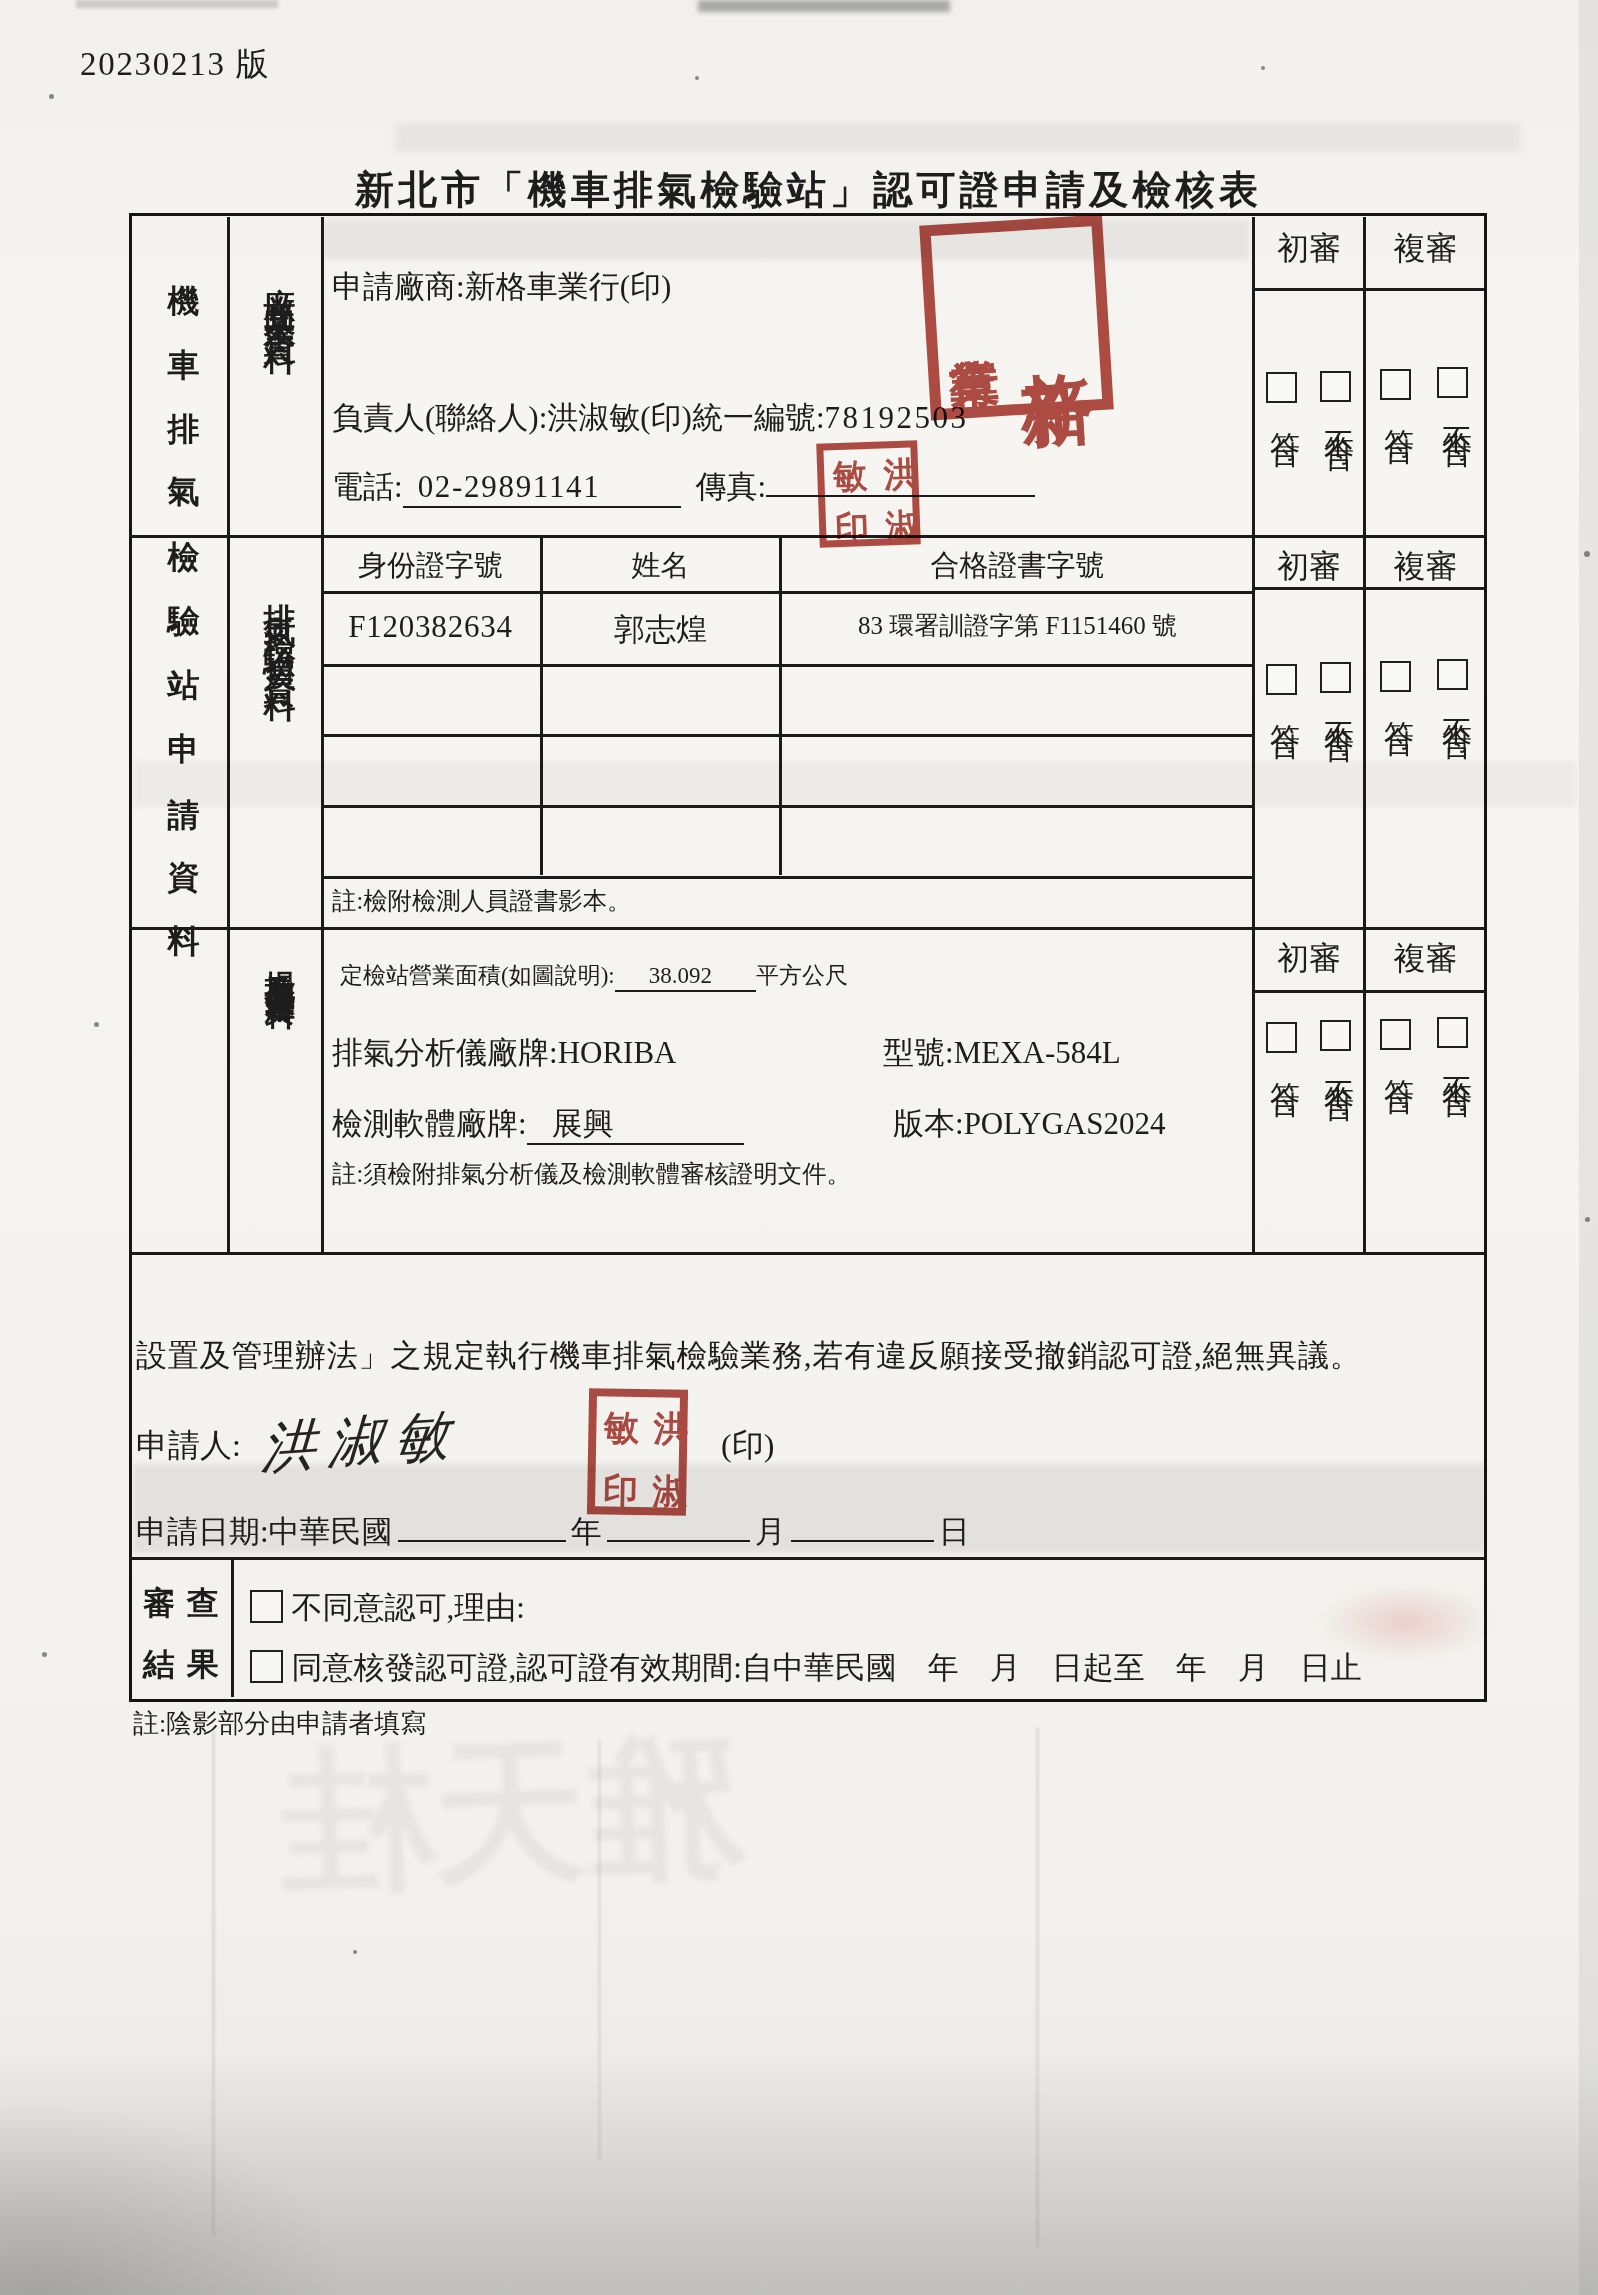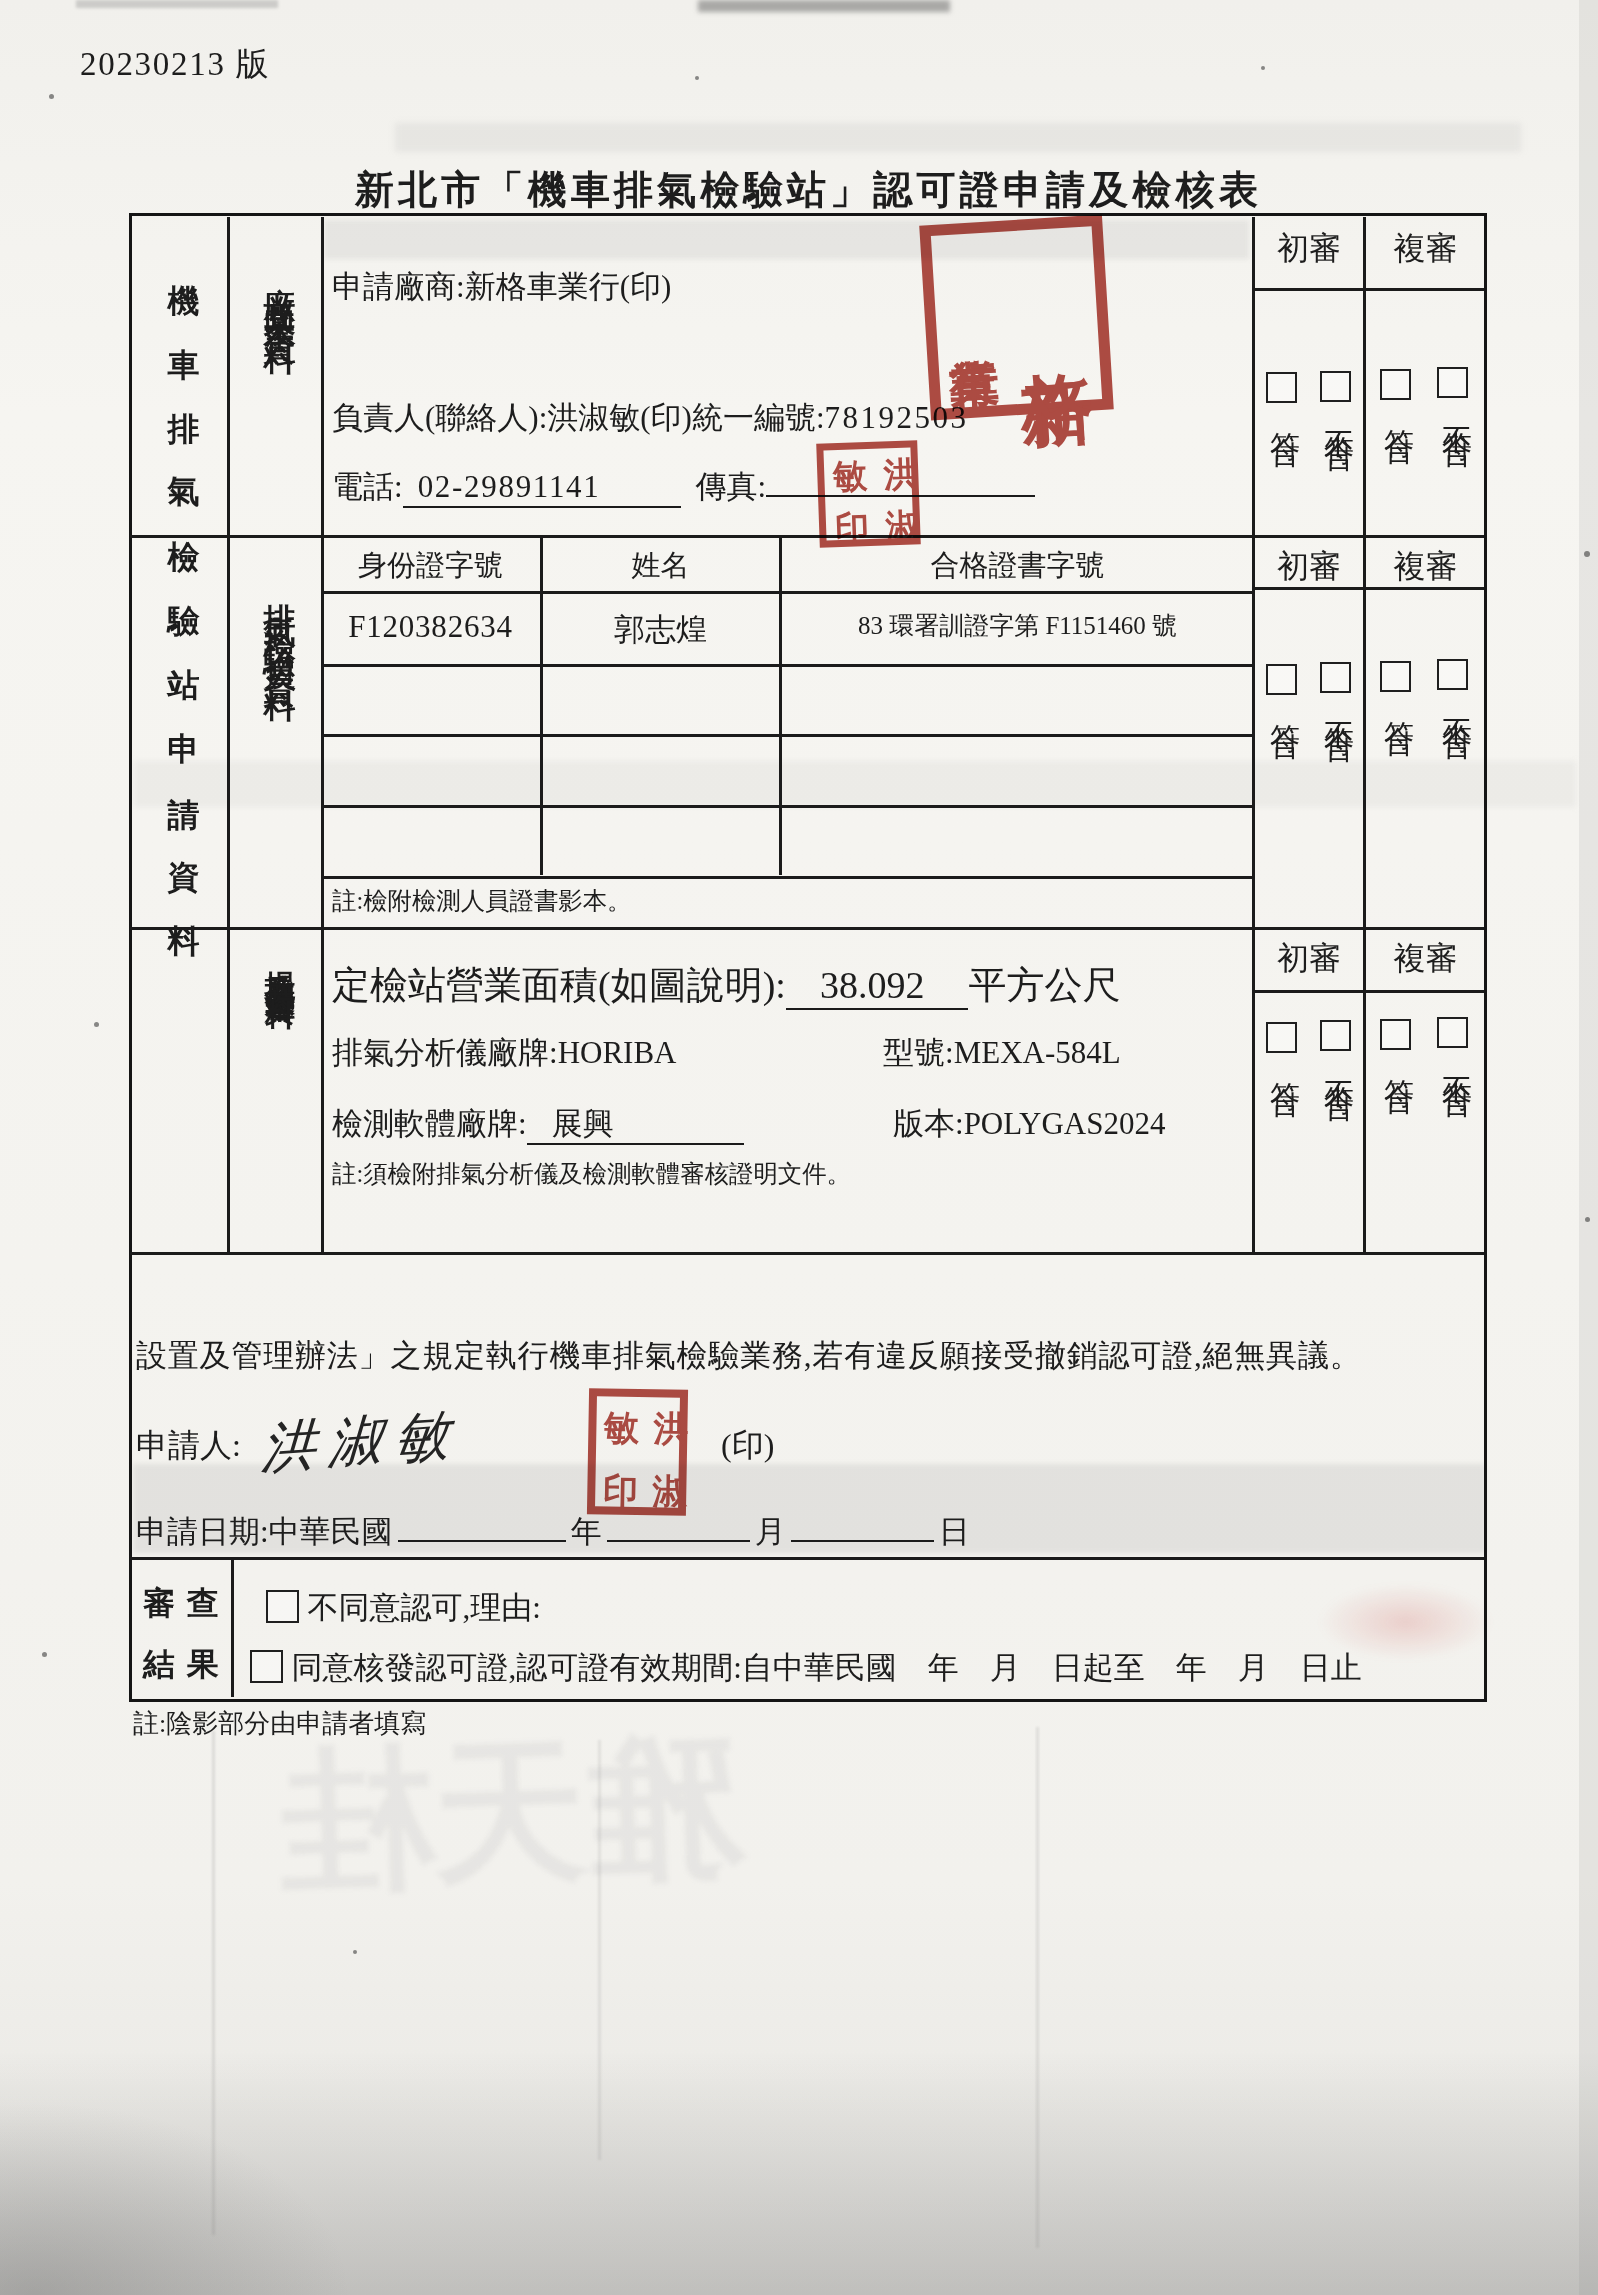--- a/index.html
+++ b/index.html
@@ -100,21 +100,21 @@
   <div class="txt ctr" style="left:782px;top:546px;width:471px;font-size:29px;">合格證書字號</div>
 
   <div class="txt ctr" style="left:321px;top:609px;width:219px;font-size:31px;letter-spacing:0.8px;">F120382634</div>
   <div class="txt ctr" style="left:542px;top:609px;width:237px;font-size:31px;">郭志煌</div>
   <div class="txt ctr" style="left:782px;top:609px;width:471px;font-size:25px;">83 環署訓證字第 F1151460 號</div>
 
   <div class="txt" style="left:332px;top:885px;font-size:24.4px;">註:檢附檢測人員證書影本。</div>
 
   <div class="txt vtext" style="left:259px;top:947px;font-size:30px;letter-spacing:3.4px;font-weight:bold;">場地及儀器基本資料</div>
 
-  <div class="txt" style="left:332px;top:960px;font-size:38px;">
+  <div class="txt" style="left:340px;top:960px;font-size:23px;">
     <span>定檢站營業面積(如圖說明):</span><span class="uval" style="padding:0 44px 1.7px 34px;">38.092</span><span>平方公尺</span>
   </div>
   <div class="txt" style="left:332px;top:1032px;font-size:31px;">
     <span>排氣分析儀廠牌:</span><span>HORIBA</span>
   </div>
   <div class="txt" style="left:883px;top:1032px;font-size:31px;">
     <span>型號:</span><span>MEXA-584L</span>
   </div>
   <div class="txt" style="left:332px;top:1103px;font-size:31px;">
     <span>檢測軟體廠牌:</span><span class="uval" style="padding:0 130px 1.7px 25px;">展興</span>
@@ -163,21 +163,21 @@
   <div class="txt sig" style="left:261px;top:1405px;font-size:55px;">洪淑敏</div>
   <div class="txt" style="left:721px;top:1424px;font-size:32px;">(印)</div>
 
   <div class="txt" style="left:136px;top:1511px;font-size:31px;">
     <span>申請日期:中華民國</span><span class="blank" style="width:168px;margin:0 5px;"></span><span>年</span><span class="blank" style="width:143px;margin:0 5px;"></span><span>月</span><span class="blank" style="width:143px;margin:0 5px;"></span><span>日</span>
   </div>
 
   <div class="txt" style="left:143px;top:1582px;font-size:32px;letter-spacing:11.8px;font-weight:bold;">審查</div>
   <div class="txt" style="left:143px;top:1643px;font-size:32px;letter-spacing:11.8px;font-weight:bold;">結果</div>
 
-  <div class="txt" style="left:250px;top:1587px;font-size:31px;margin-left:16px;">
+  <div class="txt" style="left:250px;top:1587px;font-size:31px;">
     <span class="cb-sm"></span><span>不同意認可,理由:</span>
   </div>
   <div class="txt" style="left:250px;top:1647px;font-size:31px;">
     <span class="cb-sm"></span><span>同意核發認可證,認可證有效期間:自中華民國　年　月　日起至　年　月　日止</span>
   </div>
 
   <div class="txt" style="left:133px;top:1706px;font-size:26px;">註:陰影部分由申請者填寫</div>
 
   <div class="stamp" style="left:925px;top:220px;width:183px;height:195px;transform:rotate(-3.5deg);">
     <div class="stamp-border" style="border:11px solid #a8352c;"></div>

